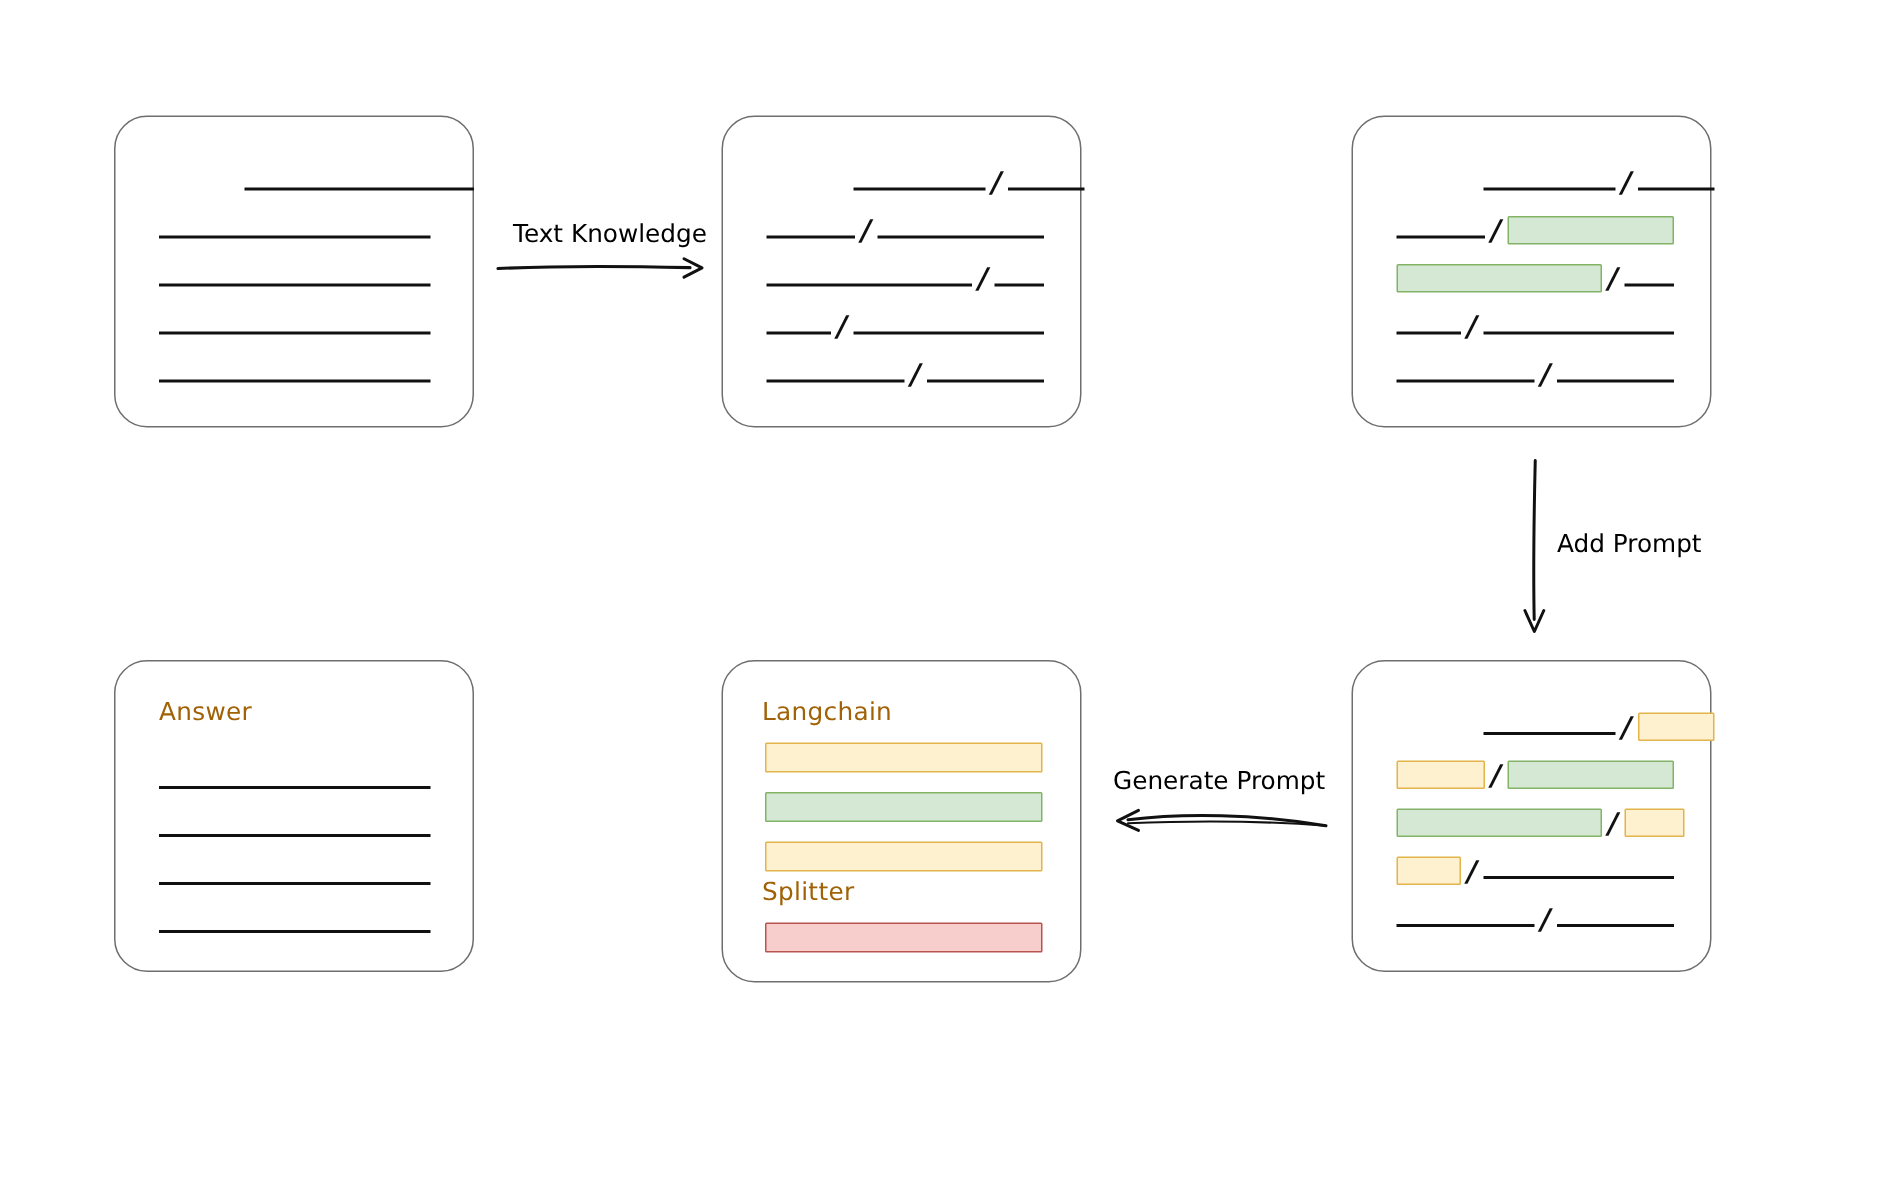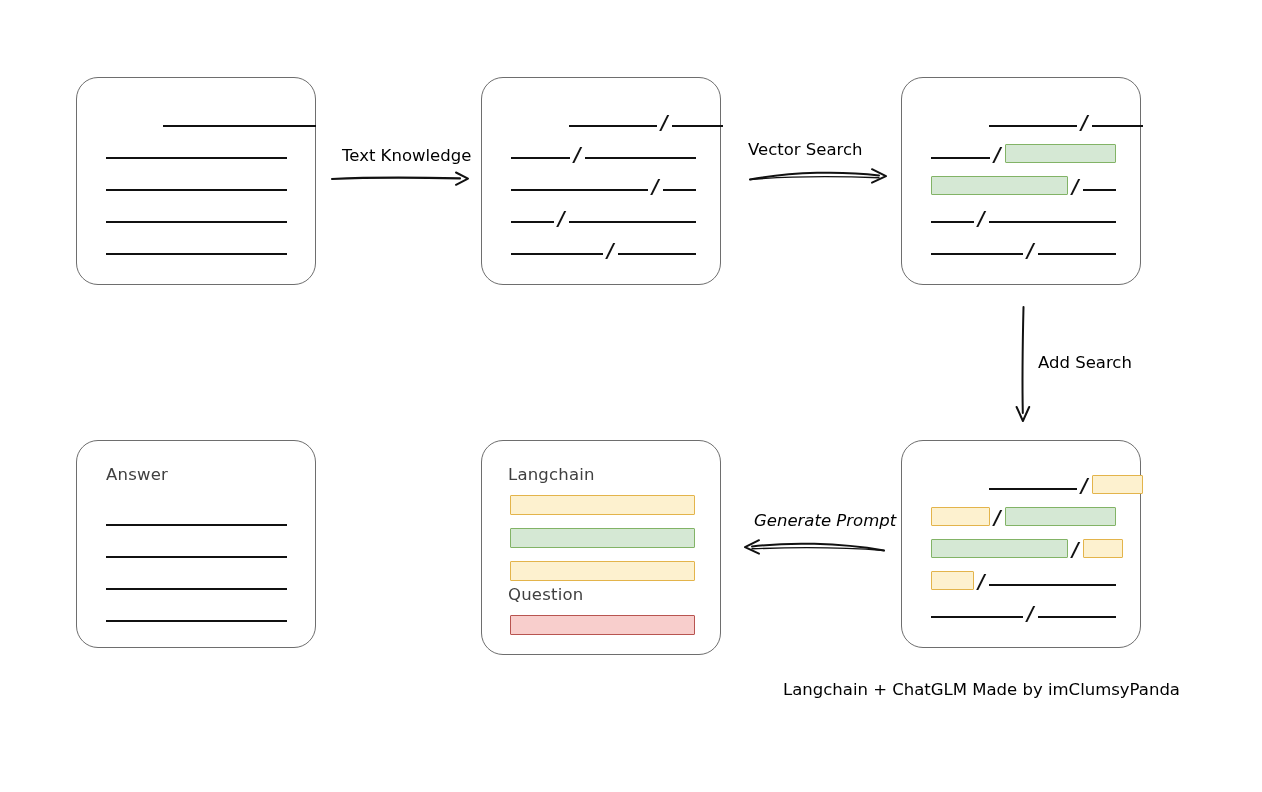--- a/index.html
+++ b/index.html
@@ -26,21 +26,21 @@
     box-sizing: border-box;
     background: #ffffff;
     border: 1.3px solid #6e6e6e;
     border-radius: 22px;
   }
 
   .box-title {
     position: absolute;
     font-size: 16.5px;
     letter-spacing: 0.2px;
-    color: #404040;
+    color: #a16207;
     white-space: nowrap;
   }
 
   
   .row {
     position: absolute;
     display: flex;
     align-items: flex-end;
     height: 20px;
   }
@@ -155,28 +155,20 @@
           <span class="seg" style="width: 127px;"></span>
         </div>
         <div class="row" style="left: 0px; top: 128px;">
           <span class="seg" style="width: 92px;"></span>
           <span class="slash" style="margin: 0px 4px;">/</span>
           <span class="seg" style="width: 78px;"></span>
         </div>
       </div>
   </div>
 
-  <div class="arrow-wrap" style="left:748px; top:140px; width:140px; height:48px;">
-    <div class="arrow-label" style="left:0px; top:0px;">Vector Search</div>
-    <svg class="arrow-svg" width="140" height="26" viewBox="0 0 140 26" style="left:0px; top:25px;">
-      <path d="M2,14.5 C45,6.5 95,6.0 131,10.5" fill="none" stroke="#111" stroke-width="2" stroke-linecap="round"></path>
-      <path d="M2,14.5 C50,10.5 100,11.5 131,12.8" fill="none" stroke="#111" stroke-width="1.4" stroke-linecap="round"></path>
-      <path d="M124,4.2 L138,11.2 L124,17.6" fill="none" stroke="#111" stroke-width="2" stroke-linejoin="round" stroke-linecap="round"></path>
-    </svg>
-  </div>
 
   <div class="doc-box" style="left:901px; top:77px; width:240px; height:208px;">
     <div class="rows" style="position:absolute; left:29px; top:29px; width:182px;">
         <div class="row" style="left: 58px; top: 0px;">
           <span class="seg" style="width: 88px;"></span>
           <span class="slash" style="margin: 0px 4px;">/</span>
           <span class="seg" style="width: 51px;"></span>
         </div>
         <div class="row" style="left: 0px; top: 32px;">
           <span class="seg" style="width: 59px;"></span>
@@ -199,21 +191,21 @@
           <span class="seg" style="width: 78px;"></span>
         </div>
       </div>
   </div>
 
   <div class="arrow-wrap" style="left:1010px; top:305px; width:170px; height:118px;">
     <svg class="arrow-svg" width="28" height="118" viewBox="0 0 28 118" style="left:0px; top:0px;">
       <path d="M13.5,2 C12.6,40 12.2,78 12.8,108" fill="none" stroke="#111" stroke-width="2" stroke-linecap="round"></path>
       <path d="M6.6,102 L12.9,116 L19.2,102" fill="none" stroke="#111" stroke-width="2" stroke-linejoin="round" stroke-linecap="round"></path>
     </svg>
-    <div class="arrow-label" style="left:28px; top:48px;">Add Search</div>
+    <div class="arrow-label" style="left:28px; top:48px;">Add Prompt</div>
   </div>
 
   <div class="doc-box" style="left:901px; top:440px; width:240px; height:208px;">
     <div class="rows" style="position:absolute; left:29px; top:29px; width:182px;">
         <div class="row" style="left: 58px; top: 0px;">
           <span class="seg" style="width: 88px;"></span>
           <span class="slash" style="margin: 0px 4px;">/</span>
           <span class="chip yellow" style="width: 51px;"></span>
         </div>
         <div class="row" style="left: 0px; top: 32px;">
@@ -233,36 +225,36 @@
         </div>
         <div class="row" style="left: 0px; top: 128px;">
           <span class="seg" style="width: 92px;"></span>
           <span class="slash" style="margin: 0px 4px;">/</span>
           <span class="seg" style="width: 78px;"></span>
         </div>
       </div>
   </div>
 
   <div class="arrow-wrap" style="left:738px; top:511px; width:148px; height:48px;">
-    <div class="arrow-label" style="left:16px; top:0px;font-style:italic;">Generate Prompt</div>
+    <div class="arrow-label" style="left:4px; top:0px;">Generate Prompt</div>
     <svg class="arrow-svg" width="148" height="26" viewBox="0 0 148 26" style="left:0px; top:25px;">
       <path d="M146,14.5 C100,6.5 50,6.0 14,10.5" fill="none" stroke="#111" stroke-width="2" stroke-linecap="round"></path>
       <path d="M146,14.5 C96,10.5 46,11.5 14,12.8" fill="none" stroke="#111" stroke-width="1.4" stroke-linecap="round"></path>
       <path d="M21,4.2 L7,11.2 L21,17.6" fill="none" stroke="#111" stroke-width="2" stroke-linejoin="round" stroke-linecap="round"></path>
     </svg>
   </div>
 
   <div class="doc-box" style="left:481px; top:440px; width:240px; height:215px;">
     <div class="box-title" style="left:26px; top:24px;">Langchain</div>
 
     <div class="bar yellow" style="left:28px; top:54px; width:185px;"></div>
     <div class="bar green" style="left:28px; top:87px; width:185px;"></div>
     <div class="bar yellow" style="left:28px; top:120px; width:185px;"></div>
 
-    <div class="box-title" style="left:26px; top:144px;">Question</div>
+    <div class="box-title" style="left:26px; top:144px;">Splitter</div>
 
     <div class="bar red" style="left:28px; top:174px; width:185px;"></div>
   </div>
 
 
   <div class="doc-box" style="left:76px; top:440px; width:240px; height:208px;">
     <div class="box-title" style="left:29px; top:24px;">Answer</div>
     <div class="rows" style="position:absolute; left:29px; top:65px; width:182px;">
         <div class="row" style="left: 0px; top: 0px;">
           <span class="seg" style="width: 181px;"></span>
@@ -272,15 +264,14 @@
         </div>
         <div class="row" style="left: 0px; top: 64px;">
           <span class="seg" style="width: 181px;"></span>
         </div>
         <div class="row" style="left: 0px; top: 96px;">
           <span class="seg" style="width: 181px;"></span>
         </div>
       </div>
   </div>
 
-  <div class="footer" style="left:783px; top:680px;">Langchain + ChatGLM Made by imClumsyPanda</div>
 
 </div>
 
 </body></html>

